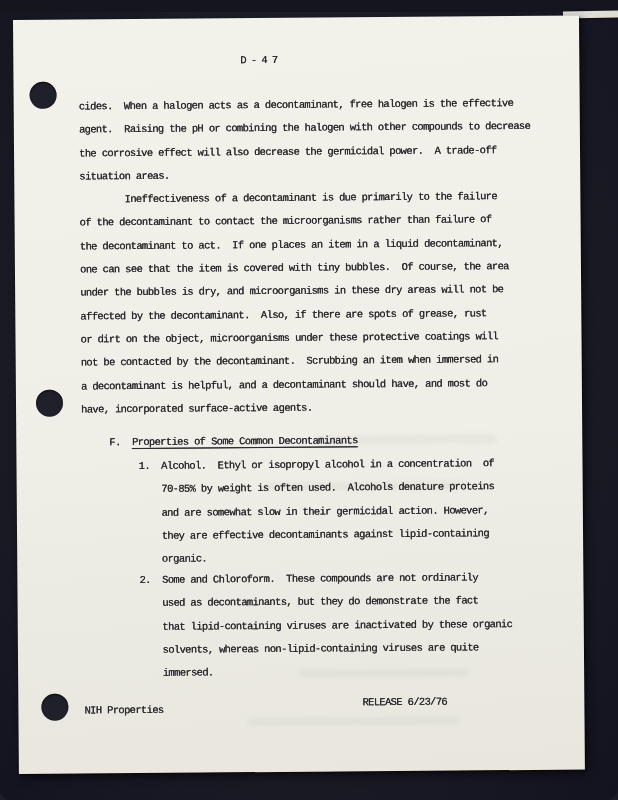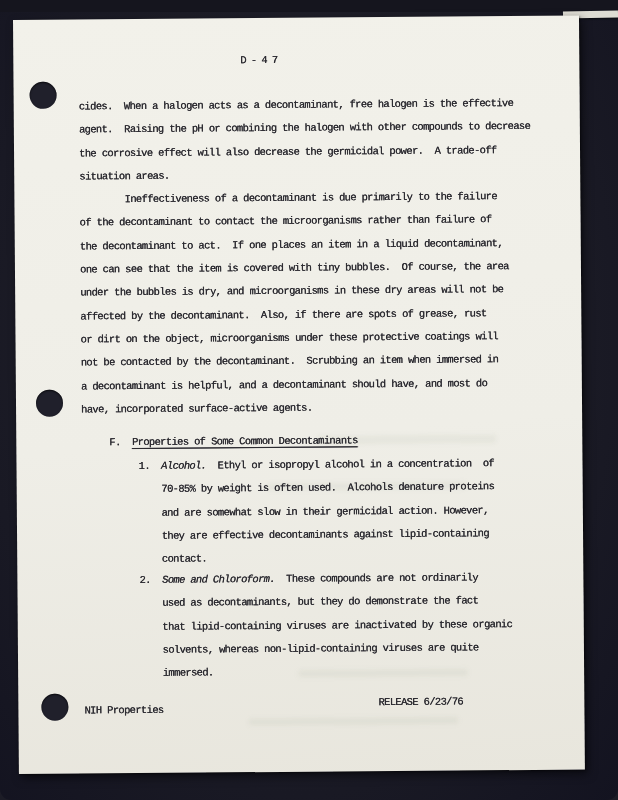--- a/index.html
+++ b/index.html
@@ -44,22 +44,22 @@
   .line{white-space:pre;height:23.3px;line-height:23.3px;}
   .pageno{
     position:absolute;left:227px;top:31px;height:23px;line-height:23px;
     letter-spacing:4.2px;white-space:pre;
   }
   .block-body{position:absolute;left:65px;top:76px;}
   .block-heading{position:absolute;left:93px;top:412px;}
   .block-item1{position:absolute;left:122px;top:436px;}
   .block-item2{position:absolute;left:122px;top:550px;}
   .footer-left{position:absolute;left:66px;top:680px;height:23px;line-height:23px;white-space:pre;}
-  .footer-right{position:absolute;left:344px;top:674px;height:23px;line-height:23px;white-space:pre;margin-left:16px;}
-  .it{font-style:italic;}
+  .footer-right{position:absolute;left:344px;top:674px;height:23px;line-height:23px;white-space:pre;}
+  .it{}
   .un{text-decoration:underline;text-underline-offset:3px;text-decoration-thickness:1px;}
   .smudge{position:absolute;background:rgba(118,126,104,0.07);filter:blur(2px);border-radius:3px;}
   .smudge-1{left:300px;top:418px;width:180px;height:9px;}
   .smudge-2{left:250px;top:465px;width:200px;height:8px;}
   .smudge-3{left:280px;top:652px;width:170px;height:8px;}
   .smudge-4{left:230px;top:700px;width:210px;height:8px;}
 </style>
 </head>
 <body>
 
@@ -102,21 +102,21 @@
 
     <div class="block-heading txt">
         <div class="line"><span>F.  </span><span class="un">Properties of Some Common Decontaminants</span></div>
       </div>
 
     <div class="block-item1 txt">
         <div class="line"><span>1.  </span><span class="it">Alcohol.</span><span>  Ethyl or isopropyl alcohol in a concentration  of</span></div>
         <div class="line"><span>    70-85% by weight is often used.  Alcohols denature proteins</span></div>
         <div class="line"><span>    and are somewhat slow in their germicidal action. However,</span></div>
         <div class="line"><span>    they are effective decontaminants against lipid-containing</span></div>
-        <div class="line"><span>    contact.</span></div>
+        <div class="line"><span>    organic.</span></div>
       </div>
 
     <div class="block-item2 txt">
         <div class="line"><span>2.  </span><span class="it">Some and Chloroform.</span><span>  These compounds are not ordinarily</span></div>
         <div class="line"><span>    used as decontaminants, but they do demonstrate the fact</span></div>
         <div class="line"><span>    that lipid-containing viruses are inactivated by these organic</span></div>
         <div class="line"><span>    solvents, whereas non-lipid-containing viruses are quite</span></div>
         <div class="line"><span>    immersed.</span></div>
       </div>
 

